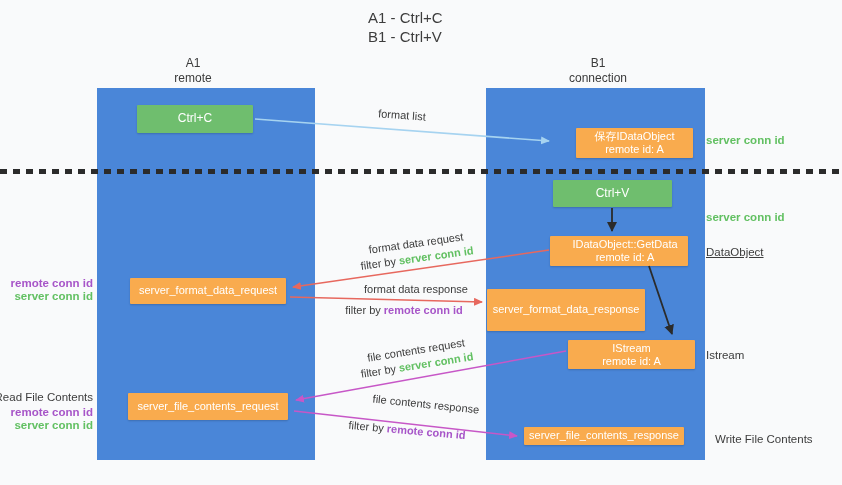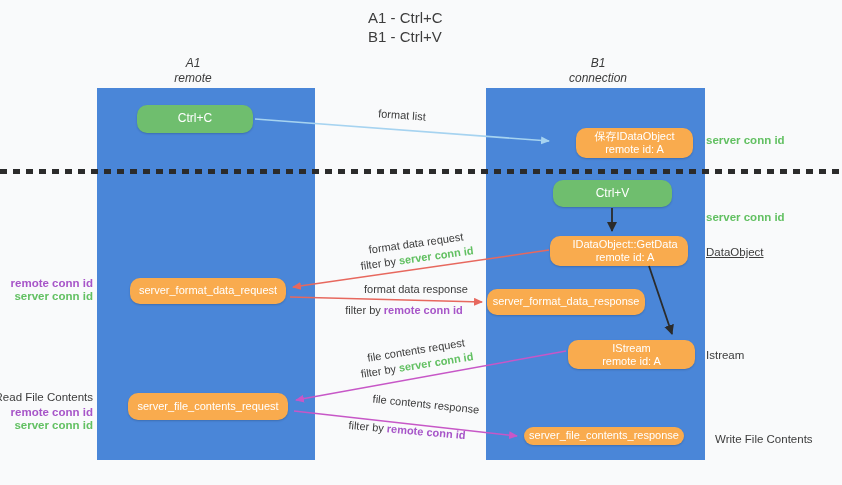--- a/index.html
+++ b/index.html
@@ -1,39 +1,39 @@
 <!DOCTYPE html>
 <html><head>
 <meta charset="utf-8">
 <style>
   html,body{margin:0;padding:0;}
   body{font-family:"Liberation Sans", sans-serif; background:#e9e9e9;}
   #stage{position:relative;width:842px;height:485px;background:#f9fafb;overflow:hidden;}
 
   .title-block{position:absolute;left:368px;top:8px;font-size:15px;line-height:19px;color:#3d3d3d;}
-  .col-header{position:absolute;width:140px;text-align:center;font-size:12px;line-height:15px;color:#3b3b3b;font-style:italic;}
+  .col-header{position:absolute;width:140px;text-align:center;font-size:12px;line-height:15px;color:#3b3b3b;}
   .col-header.left{left:123px;top:56px;}
   .col-header.right{left:528px;top:56px;}
 
   .column{position:absolute;top:88px;height:372px;background:#4a86d8;}
   .column.left{left:97px;width:218px;}
   .column.right{left:486px;width:219px;}
 
-  .node{position:absolute;color:#fff;text-align:center;border-radius:10px;
+  .node{position:absolute;color:#fff;text-align:center;border-radius:1px;
         display:flex;flex-direction:column;justify-content:center;
         font-size:11.5px;line-height:13.5px;box-shadow:0 1px 2px rgba(0,0,0,.18);}
   .green{background:#6fbe6e;}
   .orange{background:#f9ab4e;}
 
   .n-ctrl-c{left:137px;top:105px;width:116px;height:28px;font-size:12px;}
   .n-save{left:576px;top:128px;width:117px;height:30px;font-size:11px;line-height:13px;}
   .n-ctrl-v{left:553px;top:180px;width:119px;height:27px;font-size:12px;}
   .n-getdata{left:550px;top:236px;width:126px;height:30px;font-size:11px;line-height:13px;padding-left:12px;}
   .n-fmt-req{left:130px;top:278px;width:156px;height:26px;font-size:11px;}
-  .n-fmt-resp{left:487px;top:289px;width:158px;height:26px;font-size:11px;}
+  .n-fmt-resp{left:487px;top:289px;width:158px;height:42px;font-size:11px;}
   .n-istream{left:568px;top:340px;width:127px;height:29px;font-size:11px;line-height:13px;}
   .n-file-req{left:128px;top:393px;width:160px;height:27px;font-size:11px;}
   .n-file-resp{left:524px;top:427px;width:160px;height:18px;font-size:11px;}
 
   .dashed-line{position:absolute;left:0;top:169px;width:842px;height:5px;
     background:repeating-linear-gradient(to right,#2b2b2b 0 7px,transparent 7px 13px);}
 
   svg.arrows{position:absolute;left:0;top:0;width:842px;height:485px;pointer-events:none;}
 
   .lbl{position:absolute;font-size:11px;color:#3c3c3c;text-align:center;white-space:nowrap;}

